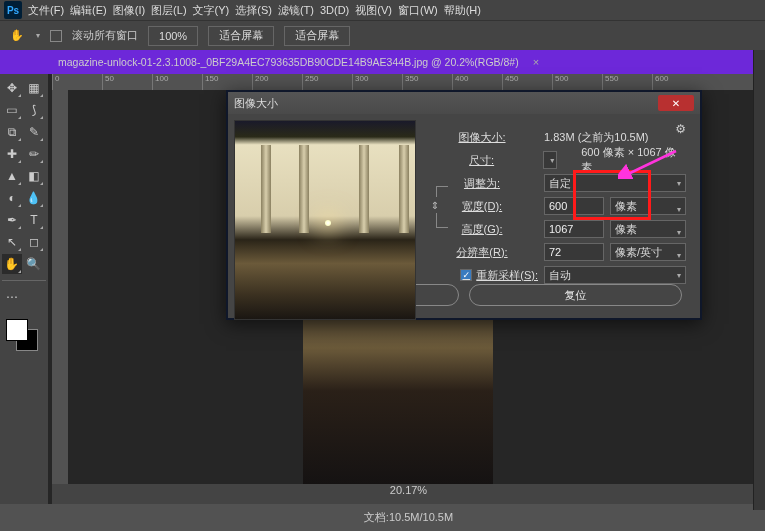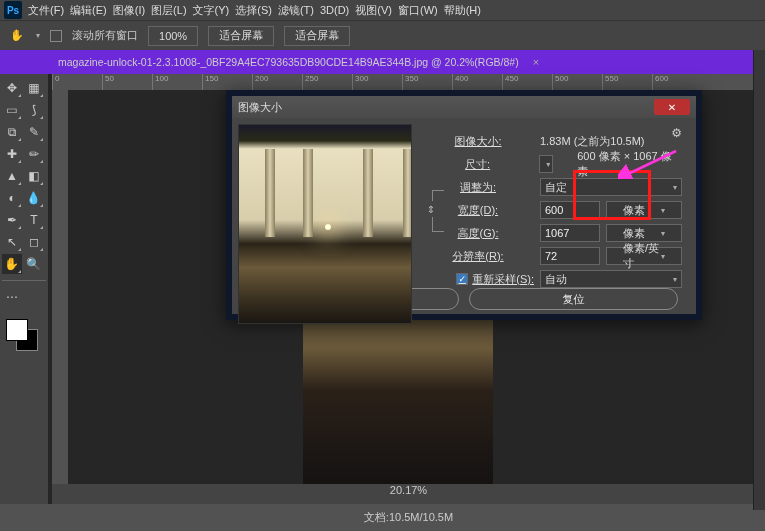--- a/index.html
+++ b/index.html
@@ -22,36 +22,36 @@
   .toolbar { position:absolute; left:0; top:0; width:48px; background:#444; height:100%; display:flex; flex-wrap:wrap; padding:4px 2px; gap:2px; align-content:flex-start; }
   .tool { width:20px; height:20px; background:#444; display:flex; align-items:center; justify-content:center; color:#ccc; font-size:12px; position:relative; }
   .tool.sel { background:#2b2b2b; }
   .tool .tri { position:absolute; right:1px; bottom:1px; width:0; height:0; border-left:3px solid transparent; border-bottom:3px solid #aaa; }
   .swatch { margin-top:8px; width:40px; height:40px; position:relative; }
   .swatch .fg { position:absolute; width:22px; height:22px; background:#fff; border:1px solid #000; left:4px; top:2px; z-index:2; }
   .swatch .bg { position:absolute; width:22px; height:22px; background:#000; border:1px solid #888; left:14px; top:12px; }
   .canvas-area { position:absolute; left:68px; top:16px; right:0; bottom:0; background:#262626; overflow:hidden; }
   .photo { position:absolute; left:235px; top:0; width:190px; height:430px; background:linear-gradient(#1a1a15 0%, #3a3020 30%, #4a4030 50%, #6b5a3a 60%, #2a2018 70%, #0d0d10 100%); }
   
-  .dialog { position:absolute; left:226px; top:90px; width:476px; height:230px; background:#454545; border:6px solid #0f172a; box-shadow:0 4px 18px rgba(0,0,0,.6); }
+  .dialog { position:absolute; left:226px; top:90px; width:476px; height:230px; background:#454545; border:2px solid #0f172a; box-shadow:0 4px 18px rgba(0,0,0,.6); }
   .dlg-title { height:22px; background:linear-gradient(#555,#4a4a4a); display:flex; align-items:center; padding:0 6px; color:#ddd; font-size:11px; }
   .dlg-close { margin-left:auto; width:36px; height:16px; background:#b83030; color:#fff; display:flex; align-items:center; justify-content:center; border-radius:2px; font-size:10px; }
   .dlg-body { display:flex; height:170px; }
   .preview { width:200px; height:200px; margin:6px; background:linear-gradient(#1a1a2a 0%, #2a2a18 8%, #e8e0c0 12%, #d8ceac 48%, #2a2418 60%, #6b5a3a 72%, #3a3020 88%, #1a1612 100%); border:1px solid #333; position:relative; overflow:hidden; }
   .preview::before { content:""; position:absolute; left:50%; top:50%; width:6px; height:6px; background:radial-gradient(#fff,#ffa); border-radius:50%; box-shadow:0 0 20px 8px rgba(255,230,160,.5); }
   .preview .col { position:absolute; top:24px; width:10px; height:88px; background:linear-gradient(90deg,#8a8060,#d8ceac,#8a8060); }
   .preview .c1{left:26px}.preview .c2{left:64px}.preview .c3{left:124px}.preview .c4{left:164px}
   .fields { flex:1; padding:6px 14px 6px 4px; position:relative; }
   .row { display:flex; align-items:center; height:22px; margin-top:1px; }
   .row.top { margin-top:6px; }
   .lbl { width:118px; text-align:center; color:#ddd; padding-right:6px; font-size:11px;text-decoration:underline; }
   .val-txt { color:#ddd; font-size:11px; }
   .inp { width:60px; height:18px; background:#383838; border:1px solid #666; color:#eee; padding:0 4px; font-size:11px; }
   .sel-wide { flex:1; height:18px; background:#383838; border:1px solid #666; color:#ddd; padding:0 4px; font-size:11px; display:flex; align-items:center; }
-  .unit { width:76px; height:18px; background:#383838; border:1px solid #666; color:#ddd; font-size:11px; display:flex; align-items:center; padding:0 16px; margin-left:6px; }
+  .unit { width:76px; height:18px; background:#383838; border:1px solid #666; color:#ddd; font-size:11px; display:flex; align-items:flex-end; padding:0 4px; margin-left:6px; }
   .dd { margin-left:auto; font-size:8px; color:#aaa; }
   .link-bracket { position:absolute; left:14px; top:72px; width:12px; height:42px; border:1px solid #888; border-right:none; }
   .link-ico { position:absolute; left:6px; top:83px; width:14px; height:16px; background:#454545; color:#bbb; font-size:10px; display:flex; align-items:center; justify-content:center; }
   .gear { position:absolute; right:14px; top:8px; color:#ccc; font-size:12px; }
   .chk2 { width:12px; height:12px; background:#3a7bbf; border:1px solid #666; display:inline-flex; align-items:center; justify-content:center; color:#fff; font-size:9px; margin-right:4px; }
   .dlg-btns { display:flex; gap:10px; padding:0 18px; }
   .dlg-btn { flex:1; height:22px; border:1px solid #888; border-radius:11px; display:flex; align-items:center; justify-content:center; color:#eee; background:#454545; }
   
   .redbox { position:absolute; border:3px solid #ff1a1a; pointer-events:none; }
   .rb1 { left:573px; top:170px; width:78px; height:50px; }

